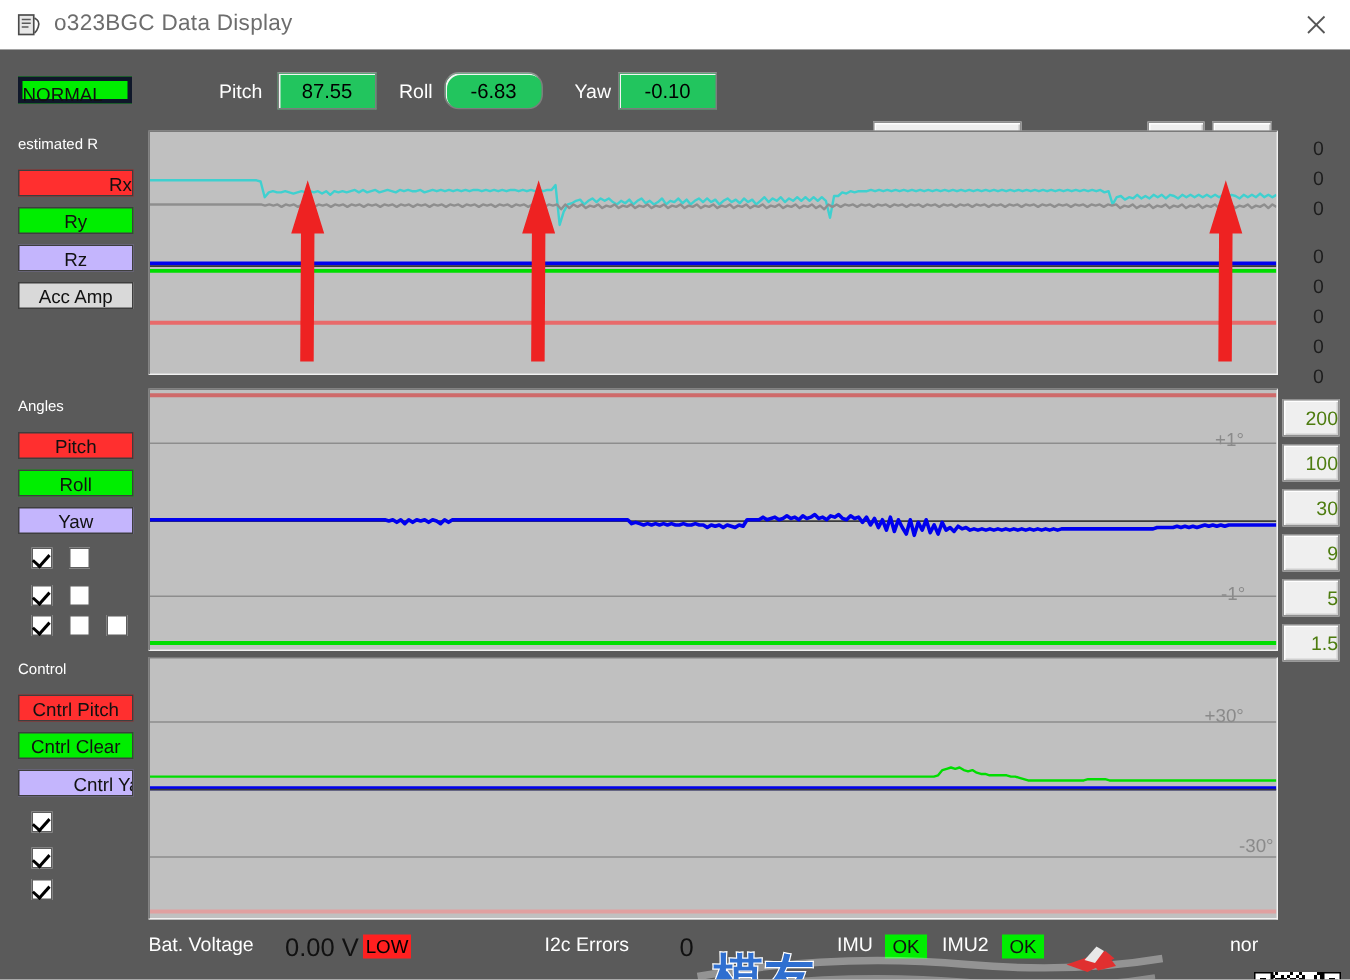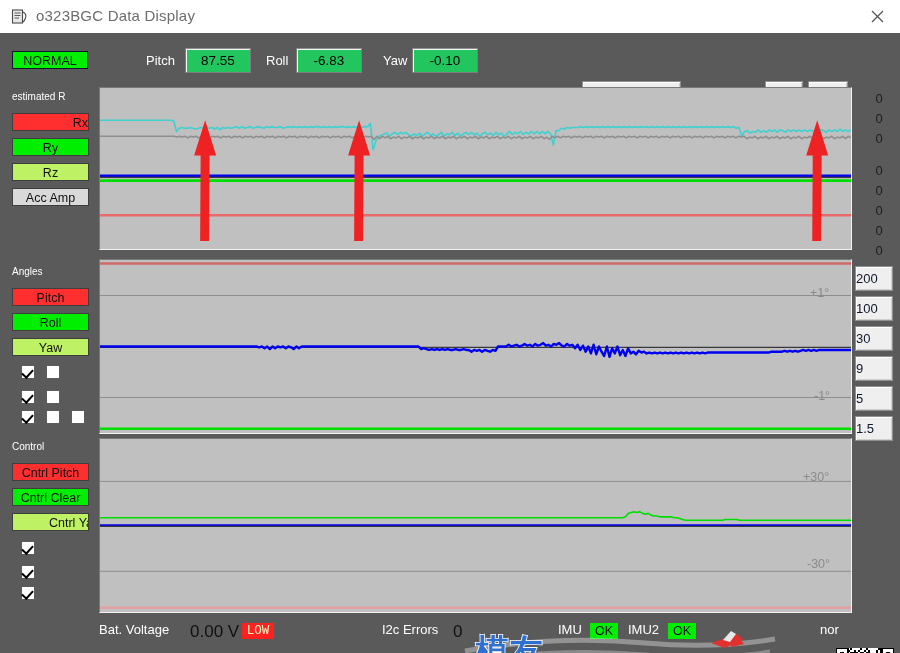--- a/index.html
+++ b/index.html
@@ -59,23 +59,22 @@
   }
 
   
   .status-chip {
     position: absolute;
     left: 12px; top: 18px;
     width: 76px; height: 18px;
     background: #00ee00;
     color: #111;
     font-size: 12.5px;
-    text-align: center;
     line-height: 18px;
-    border: 1px solid #0f172a;
+    border: 3px solid #0f172a;
     box-sizing: border-box;
   }
   .tb-label {
     position: absolute;
     font-size: 13px;
     color: #ffffff;
     top: 20px;
     white-space: nowrap;
   }
   .tb-field {
@@ -126,21 +125,21 @@
     text-align: center;
     color: #111111;
     border: 1px solid #3e3e3e;
     box-sizing: border-box;
     cursor: pointer;
     white-space: nowrap;
     overflow: hidden;
   }
   .c-red   { background: #ff2f2f; }
   .c-green { background: #00ee00; }
-  .c-blue  { background: #bef264; }
+  .c-blue  { background: #c4b5fd; }
   .c-gray  { background: #d9d9d9; }
 
   .cbx {
     position: absolute;
     width: 14px; height: 14px;
     background: #ffffff;
     border: 1px solid #5d5d5d;
     box-sizing: border-box;
     cursor: pointer;
   }
@@ -184,22 +183,22 @@
   }
   .scale-btn {
     position: absolute;
     left: 855px;
     width: 38px; height: 25px;
     background: #efefef;
     border: 1px solid #909090;
     box-sizing: border-box;
     font-size: 13px;
     line-height: 23px;
-    text-align: left;
-    color: #0f172a;
+    text-align: right;
+    color: #4d7c0f;
     cursor: pointer;
     box-shadow: inset 1px 1px 0 #ffffff, inset -1px -1px 0 #cfcfcf;
   }
 
   
   .sb-text {
     position: absolute;
     font-size: 13px;
     color: #ffffff;
     white-space: nowrap;
@@ -212,21 +211,21 @@
   }
   .sb-badge {
     position: absolute;
     font-size: 12.5px;
     line-height: 16px;
     height: 16px;
     text-align: center;
     color: #111111;
     white-space: nowrap;
   }
-  .badge-red   { background: #ff2020; color: #fef9c3; font-family: Liberation Mono, monospace; }
+  .badge-red   { background: #ff2020; color: #000000; }
   .badge-green { background: #00ee00; }
 
   
   #wm {
     position: absolute;
     left: 455px; top: 596px;
     width: 400px; height: 57px;
     pointer-events: none;
   }
   #qr {
@@ -262,21 +261,21 @@
   </div>
 
   <div id="client">
 
     <div class="status-chip">NORMAL</div>
 
     <div class="tb-label" style="left:146px;">Pitch</div>
     <input class="tb-field" style="left: 185px; width: 66px;" value="87.55">
 
     <div class="tb-label" style="left:266px;">Roll</div>
-    <input class="tb-field" style="left: 296px; width: 66px;" value="-6.83">
+    <input class="tb-field" style="left: 296px; width: 66px; border-radius: 10px;" value="-6.83">
 
     <div class="tb-label" style="left:383px;">Yaw</div>
     <input class="tb-field" style="left: 412px; width: 66px;" value="-0.10">
 
     <div class="btn3d" id="btn-start">Start</div>
     <div class="btn3d" id="btn-clear">Clear</div>
     <div class="btn3d" id="btn-save">Save</div>
 
     <div class="side-group-title" style="top:58px;">estimated R</div>
     <div class="side-btn c-red" style="top:80px;text-align:right;">Rx</div>
@@ -351,21 +350,21 @@
           <line x1="0" y1="168.7" x2="751" y2="168.7" stroke="#e0a0a0" stroke-width="2.6"></line>
           <line x1="0" y1="87.4" x2="751" y2="87.4" stroke="#3a3a3a" stroke-width="1.2"></line>
           <polyline points="0.00,78.72 2.86,78.72 5.71,78.72 8.57,78.72 11.42,78.72 14.28,78.72 17.13,78.72 19.99,78.72 22.84,78.72 25.70,78.72 28.56,78.72 31.41,78.72 34.27,78.72 37.12,78.72 39.98,78.72 42.83,78.72 45.69,78.72 48.54,78.72 51.40,78.72 54.25,78.72 57.11,78.72 59.97,78.72 62.82,78.72 65.68,78.72 68.53,78.72 71.39,78.72 74.24,78.72 77.10,78.72 79.95,78.72 82.81,78.72 85.67,78.72 88.52,78.72 91.38,78.72 94.23,78.72 97.09,78.72 99.94,78.72 102.80,78.72 105.65,78.72 108.51,78.72 111.37,78.72 114.22,78.72 117.08,78.72 119.93,78.72 122.79,78.72 125.64,78.72 128.50,78.72 131.35,78.72 134.21,78.72 137.06,78.72 139.92,78.72 142.78,78.72 145.63,78.72 148.49,78.72 151.34,78.72 154.20,78.72 157.05,78.72 159.91,78.72 162.76,78.72 165.62,78.72 168.48,78.72 171.33,78.72 174.19,78.72 177.04,78.72 179.90,78.72 182.75,78.72 185.61,78.72 188.46,78.72 191.32,78.72 194.17,78.72 197.03,78.72 199.89,78.72 202.74,78.72 205.60,78.72 208.45,78.72 211.31,78.72 214.16,78.72 217.02,78.72 219.87,78.72 222.73,78.72 225.59,78.72 228.44,78.72 231.30,78.72 234.15,78.72 237.01,78.72 239.86,78.72 242.72,78.72 245.57,78.72 248.43,78.72 251.29,78.72 254.14,78.72 257.00,78.72 259.85,78.72 262.71,78.72 265.56,78.72 268.42,78.72 271.27,78.72 274.13,78.72 276.98,78.72 279.84,78.72 282.70,78.72 285.55,78.72 288.41,78.72 291.26,78.72 294.12,78.72 296.97,78.72 299.83,78.72 302.68,78.72 305.54,78.72 308.40,78.72 311.25,78.72 314.11,78.72 316.96,78.72 319.82,78.72 322.67,78.72 325.53,78.72 328.38,78.72 331.24,78.72 334.10,78.72 336.95,78.72 339.81,78.72 342.66,78.72 345.52,78.72 348.37,78.72 351.23,78.72 354.08,78.72 356.94,78.72 359.79,78.72 362.65,78.72 365.51,78.72 368.36,78.72 371.22,78.72 374.07,78.72 376.93,78.72 379.78,78.72 382.64,78.72 385.49,78.72 388.35,78.72 391.21,78.72 394.06,78.72 396.92,78.72 399.77,78.72 402.63,78.72 405.48,78.72 408.34,78.72 411.19,78.72 414.05,78.72 416.90,78.72 419.76,78.72 422.62,78.72 425.47,78.72 428.33,78.72 431.18,78.72 434.04,78.72 436.89,78.72 439.75,78.72 442.60,78.72 445.46,78.72 448.32,78.72 451.17,78.72 454.03,78.72 456.88,78.72 459.74,78.72 462.59,78.72 465.45,78.72 468.30,78.72 471.16,78.72 474.02,78.72 476.87,78.72 479.73,78.72 482.58,78.72 485.44,78.72 488.29,78.72 491.15,78.72 494.00,78.72 496.86,78.72 499.71,78.72 502.57,78.72 505.43,78.72 508.28,78.72 511.14,78.72 513.99,78.72 516.85,78.72 519.70,78.72 522.56,78.72 525.41,77.85 528.27,74.39 531.13,73.52 533.98,72.66 536.84,73.52 539.69,72.66 542.55,74.39 545.40,75.25 548.26,74.39 551.11,76.12 553.97,76.98 556.83,76.98 559.68,77.85 562.54,77.85 565.39,77.85 568.25,77.85 571.10,77.85 573.96,78.72 576.81,78.72 579.67,79.58 582.52,80.45 585.38,81.31 588.24,81.31 591.09,81.31 593.95,81.31 596.80,81.31 599.66,81.31 602.51,81.31 605.37,81.31 608.22,81.31 611.08,81.31 613.94,81.31 616.79,81.31 619.65,81.31 622.50,81.31 625.36,80.45 628.21,80.45 631.07,80.45 633.92,80.45 636.78,80.45 639.63,81.31 642.49,81.31 645.35,81.31 648.20,81.31 651.06,81.31 653.91,81.31 656.77,81.31 659.62,81.31 662.48,81.31 665.33,81.31 668.19,81.31 671.05,81.31 673.90,81.31 676.76,81.31 679.61,81.31 682.47,81.31 685.32,81.31 688.18,81.31 691.03,81.31 693.89,81.31 696.75,81.31 699.60,81.31 702.46,81.31 705.31,81.31 708.17,81.31 711.02,81.31 713.88,81.31 716.73,81.31 719.59,81.31 722.44,81.31 725.30,81.31 728.16,81.31 731.01,81.31 733.87,81.31 736.72,81.31 739.58,81.31 742.43,81.31 745.29,81.31 748.14,81.31 751.00,81.31" fill="none" stroke="#00dd00" stroke-width="1.6" stroke-linejoin="round"></polyline>
         </svg>
     </div>
 
     <div class="axis-lbl" style="left:810px; top:253px;">+1°</div>
     <div class="axis-lbl" style="left:814px; top:356px;">-1°</div>
 
     <div class="axis-lbl" style="left:803px; top:437px;">+30°</div>
-    <div class="axis-lbl" style="left:807px; top:524px;">-30°</div>
+    <div class="axis-lbl" style="left:826px; top:524px;">-30°</div>
 
     <div class="readout" style="top:58px;">0</div>
     <div class="readout" style="top:78px;">0</div>
     <div class="readout" style="top:98px;">0</div>
     <div class="readout" style="top:130px;">0</div>
     <div class="readout" style="top:150px;">0</div>
     <div class="readout" style="top:170px;">0</div>
     <div class="readout" style="top:190px;">0</div>
     <div class="readout" style="top:210px;">0</div>
 
@@ -373,21 +372,21 @@
     <div class="scale-btn" style="top:263px;">100</div>
     <div class="scale-btn" style="top:293px;">30</div>
     <div class="scale-btn" style="top:323px;">9</div>
     <div class="scale-btn" style="top:353px;">5</div>
     <div class="scale-btn" style="top:383px;">1.5</div>
 
     <div class="sb-text" style="left:99px;  top:589px;">Bat. Voltage</div>
     <div class="sb-val" style="left:190px; top:589px;">0.00 V</div>
     <div class="sb-badge badge-red" style="left:242px; top:590px; width:32px;">LOW</div>
 
-    <div class="sb-text" style="left:382px; top:589px;">I2c Errors</div>
+    <div class="sb-text" style="left:363px; top:589px;">I2c Errors</div>
     <div class="sb-val" style="left:453px; top:589px;">0</div>
 
     <div class="sb-text" style="left:558px; top:589px;">IMU</div>
     <div class="sb-badge badge-green" style="left:590px; top:590px; width:28px;">OK</div>
 
     <div class="sb-text" style="left:628px; top:589px;">IMU2</div>
     <div class="sb-badge badge-green" style="left:668px; top:590px; width:28px;">OK</div>
 
     <div class="sb-text" style="left:820px; top:589px;">nor</div>
 

